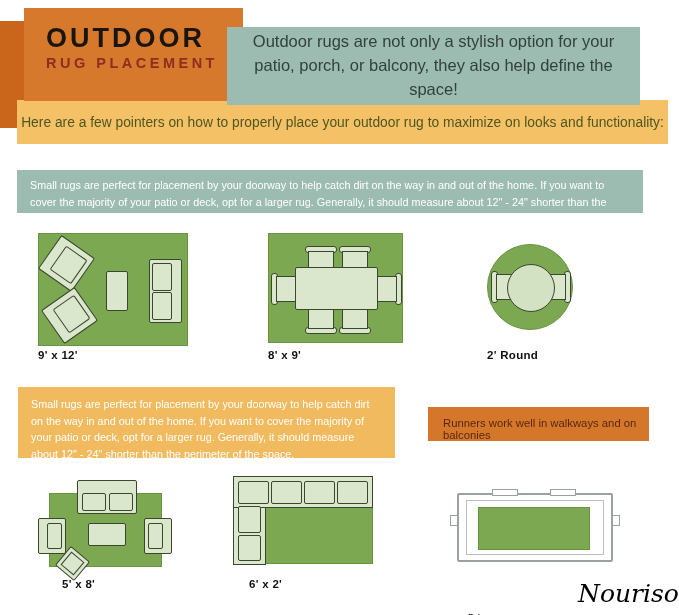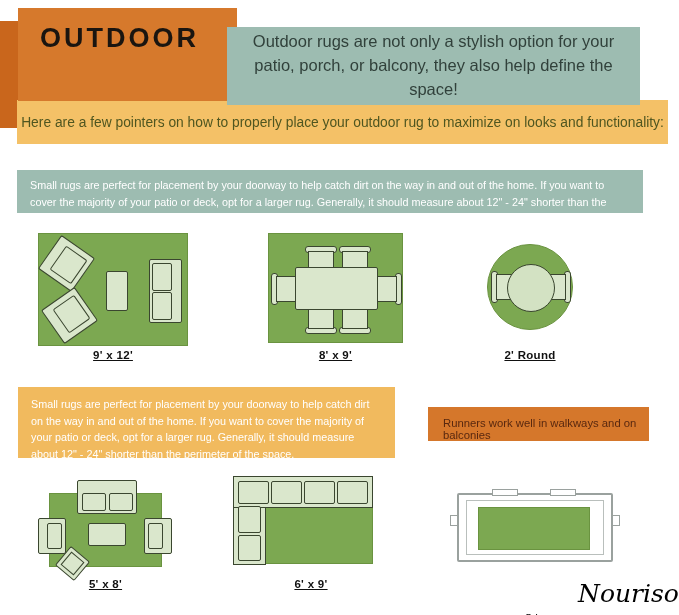--- a/index.html
+++ b/index.html
@@ -2,21 +2,21 @@
 <html><head>
 <meta charset="utf-8">
 <style>
   html,body{margin:0;padding:0;background:#fff;}
   .canvas{position:relative;width:679px;height:615px;background:#fff;overflow:hidden;
           font-family:"Liberation Sans", sans-serif;}
   .abs{position:absolute;box-sizing:border-box;}
 
   
   .accent{left:0;top:21px;width:49px;height:107px;background:#C9661C;z-index:1;}
-  .title-box{left:18px;top:8px;width:219px;height:93px;background:#D6792C;z-index:3;}
+  .title-box{left:24px;top:8px;width:219px;height:93px;background:#D6792C;z-index:3;}
   .t1{margin:15px 0 1px 22px;font-size:27px;font-weight:800;letter-spacing:3px;color:#1A1510;white-space:nowrap;}
   .t2{margin:0 0 0 22px;font-size:14.5px;font-weight:700;letter-spacing:3.5px;color:#8C2E21;white-space:nowrap;}
   .intro-box{left:227px;top:27px;width:413px;height:78px;background:#9DBCB1;z-index:4;
              display:flex;align-items:center;justify-content:center;padding:0 24px;
              font-size:16.5px;line-height:1.45;color:#31413B;text-align:center;}
   .banner{left:17px;top:100px;width:651px;height:44px;background:#F4C167;z-index:2;
           display:flex;align-items:center;justify-content:center;
           font-size:13.8px;color:#4F5620;text-align:center;}
 
   
@@ -100,40 +100,41 @@
   .balc-outer{left:7px;top:7px;width:156px;height:69px;background:#fff;border:2px solid #9AA19E;border-radius:2px;}
   .balc-inner{left:16px;top:14px;width:138px;height:55px;background:#fff;border:1px solid #B9BFBC;}
   .balc-runner{left:28px;top:21px;width:112px;height:43px;background:#7CA851;border:1px solid #6A9340;}
   .balc-tab{background:#fff;border:1px solid #9AA19E;}
   .tabL{left:0;top:29px;width:8px;height:11px;}
   .tabR{left:162px;top:29px;width:8px;height:11px;}
   .notch1{left:42px;top:3px;width:26px;height:7px;}
   .notch2{left:100px;top:3px;width:26px;height:7px;}
 
   
-  .rlabel{position:absolute;text-align:center;font-weight:bold;font-size:11.5px;color:#111;letter-spacing:0.3px;text-decoration:underline;}
+  .rlabel{position:absolute;font-weight:bold;font-size:11.5px;color:#111;letter-spacing:0.3px;}
   .lblA{left:38px;top:349px;width:150px;}
   .lblB{left:268px;top:349px;width:135px;}
   .lblC{left:487px;top:349px;width:86px;}
-  .lblD{left:49px;top:578px;width:113px;}
+  .lblD{left:62px;top:578px;width:113px;}
   .lblE{left:249px;top:578px;width:124px;}
   .lblF1{left:457px;top:571px;width:156px;}
   .lblF2{left:457px;top:612px;width:156px;font-size:7.5px;font-weight:600;letter-spacing:0;}
 
   .logo{left:578px;top:579px;width:98px;text-align:right;
         font-family:"DejaVu Serif", serif;font-style:italic;font-size:25px;color:#000;}
 </style>
 </head>
 <body>
 
 <div class="canvas">
 
   <div class="abs accent"></div>
   <div class="abs title-box">
     <div class="t1">OUTDOOR</div>
+    <div class="t2">RUG PLACEMENT</div>
   </div>
   <div class="abs intro-box">
     <span>Outdoor rugs are not only a stylish option for your patio, porch, or balcony, they also help define the space!</span>
   </div>
   <div class="abs banner">
     <span>Here are a few pointers on how to properly place your outdoor rug to maximize on looks and functionality:</span>
   </div>
 
   <div class="abs note note-teal">
     <span>Small rugs are perfect for placement by your doorway to help catch dirt on the way in and out of the home. If you want to cover the majority of your patio or deck, opt for a larger rug. Generally, it should measure about 12" - 24" shorter than the perimeter of the space.</span>
@@ -227,21 +228,21 @@
     <div class="rug rugE"></div>
     <div class="furn sectL"></div>
     <div class="furn sectT"></div>
     <div class="cush scu cuT1"></div>
     <div class="cush scu cuT2"></div>
     <div class="cush scu cuT3"></div>
     <div class="cush scu cuT4"></div>
     <div class="cush scu cuL1"></div>
     <div class="cush scu cuL2"></div>
   </div>
-  <div class="rlabel lblE">6' x 9'</div>
+  <div class="rlabel lblE">6' x 2'</div>
 
   <div class="abs grpF">
     <div class="abs balc-outer"></div>
     <div class="abs balc-inner"></div>
     <div class="abs balc-tab notch1"></div>
     <div class="abs balc-tab notch2"></div>
     <div class="abs balc-tab tabL"></div>
     <div class="abs balc-tab tabR"></div>
     <div class="abs balc-runner"></div>
   </div>

